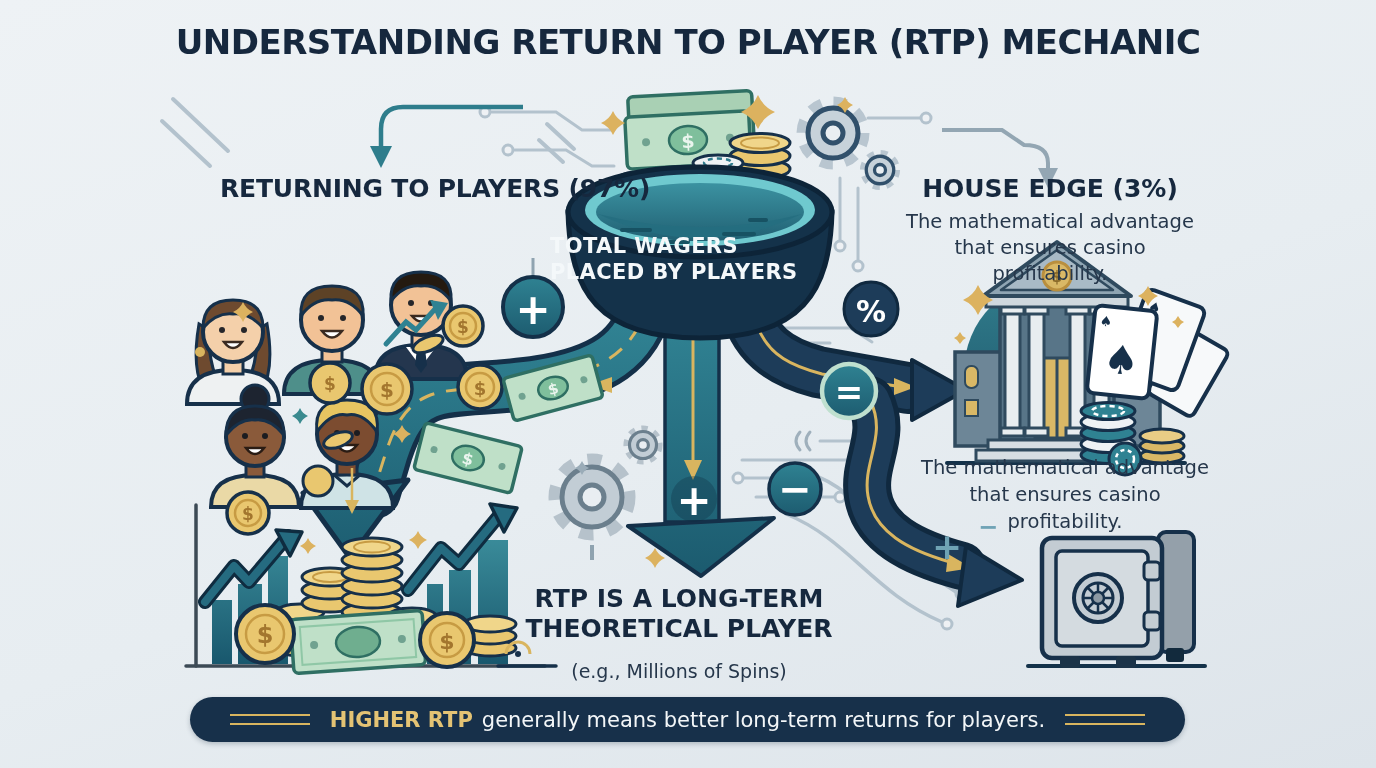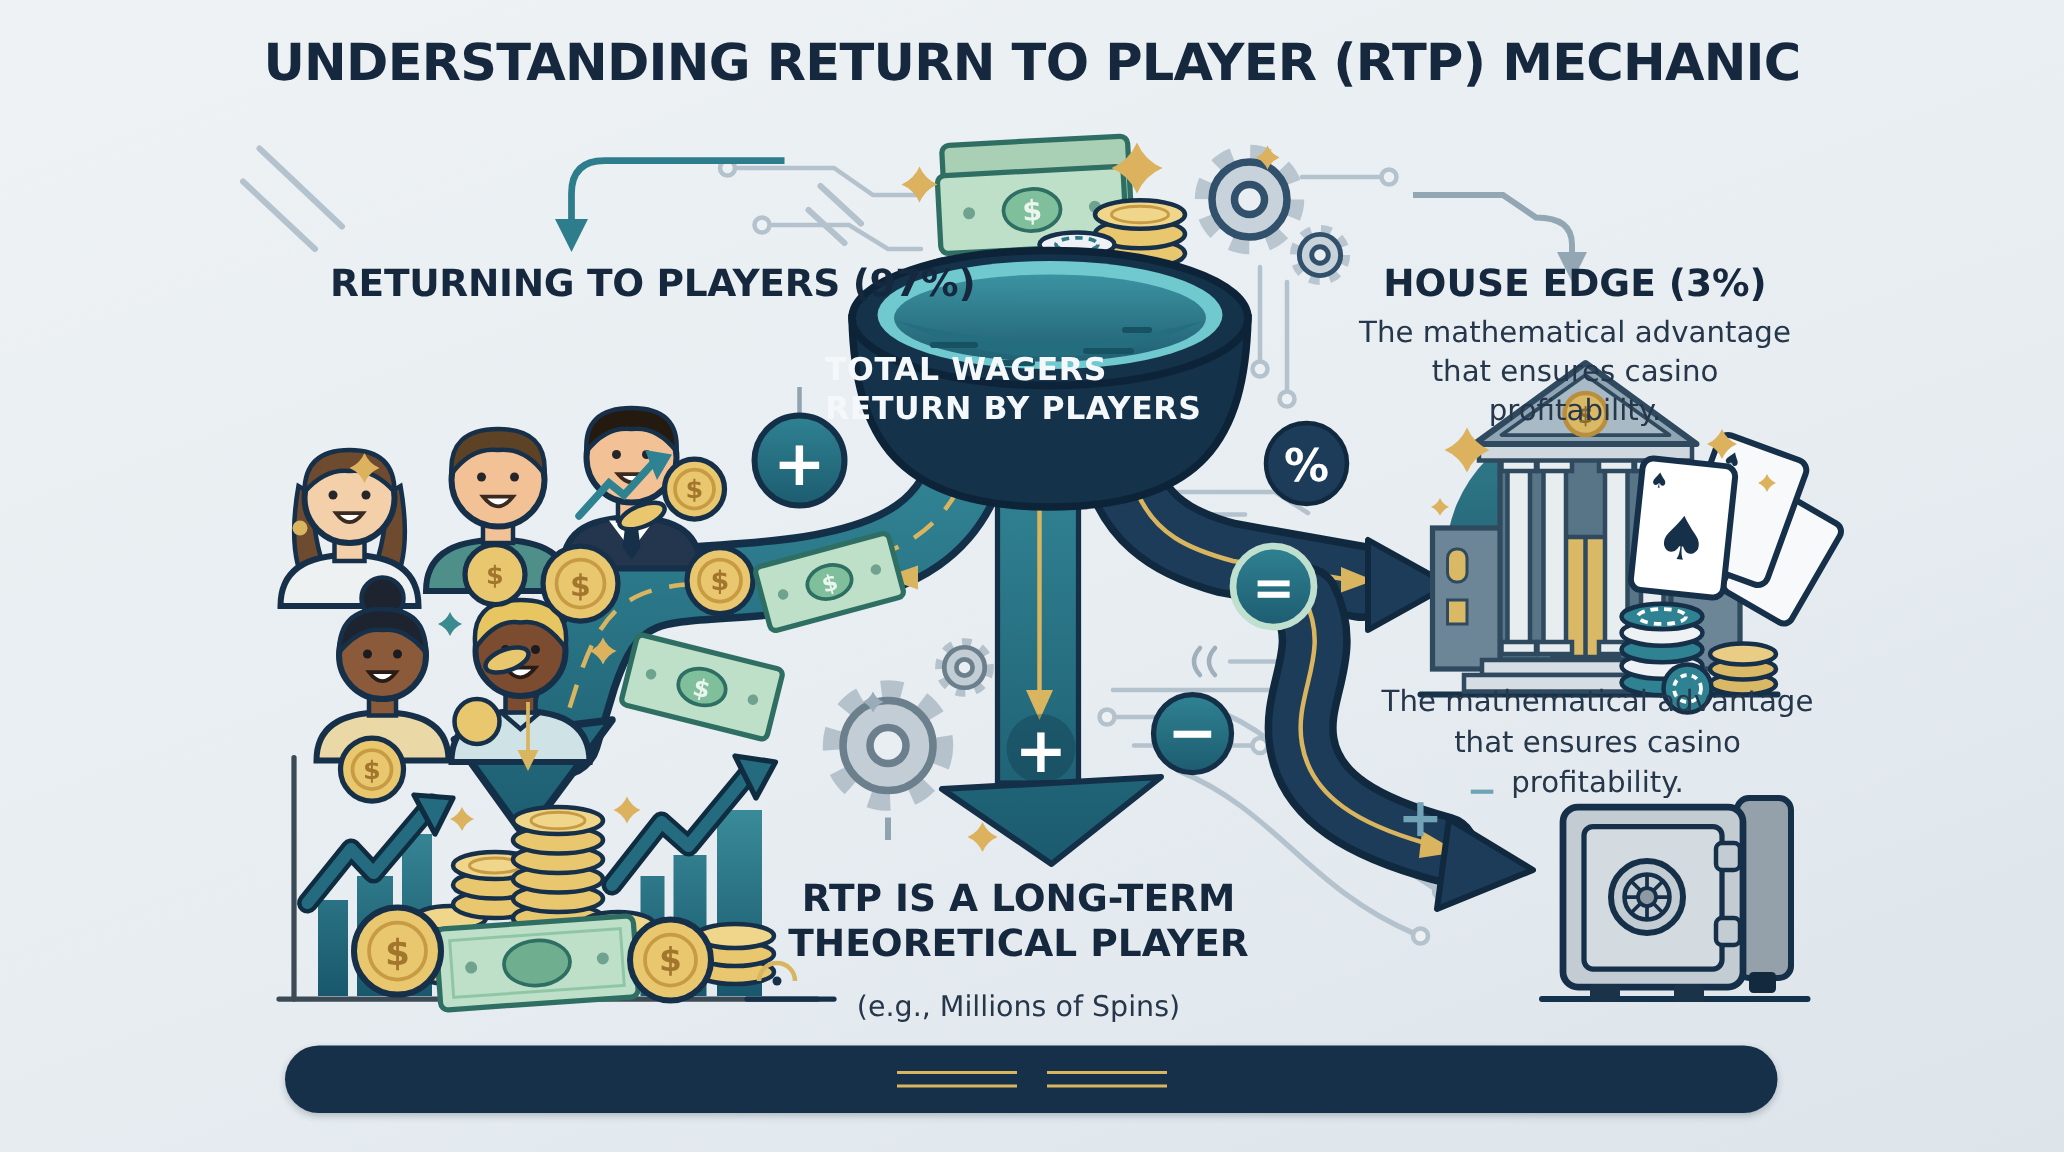--- a/index.html
+++ b/index.html
@@ -501,32 +501,33 @@
   <div class="abs h-left">RETURNING TO PLAYERS (97%)</div>
 
   <div class="abs h-right">HOUSE EDGE (3%)</div>
   <div class="abs sub-right">
     <div>The mathematical advantage</div>
     <div>that ensures casino profitability.</div>
   </div>
 
   <div class="abs pot-label">
     <div>TOTAL WAGERS</div>
-    <div>RETURN BY PLAYERS</div>
+    <div>PLACED BY PLAYERS</div>
   </div>
 
   <div class="abs rtp-note">
     <div class="l">RTP IS A LONG-TERM</div>
     <div class="l">THEORETICAL PLAYER</div>
     <div class="s">(e.g., Millions of Spins)</div>
   </div>
 
   <div class="abs bank-caption">
     <div>The mathematical advantage</div>
     <div>that ensures casino profitability.</div>
   </div>
 
   <div class="abs banner">
     <span class="gold-rule"></span>
+    <span class="banner-text"><span class="hl">HIGHER RTP</span><span class="rest">generally means better long-term returns for players.</span></span>
     <span class="gold-rule"></span>
   </div>
 
 </div>
 
 </body></html>

